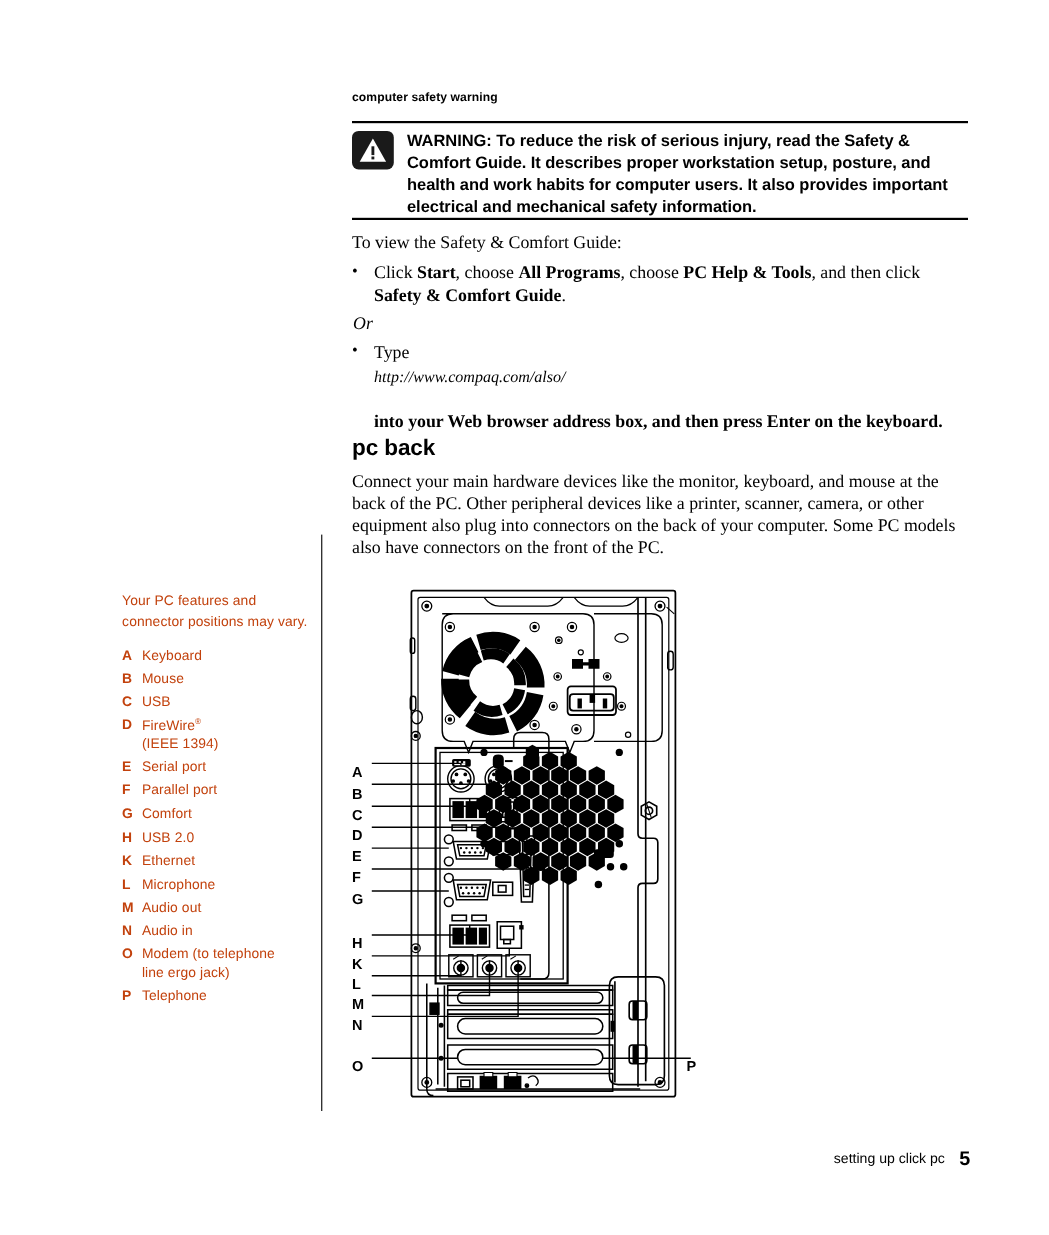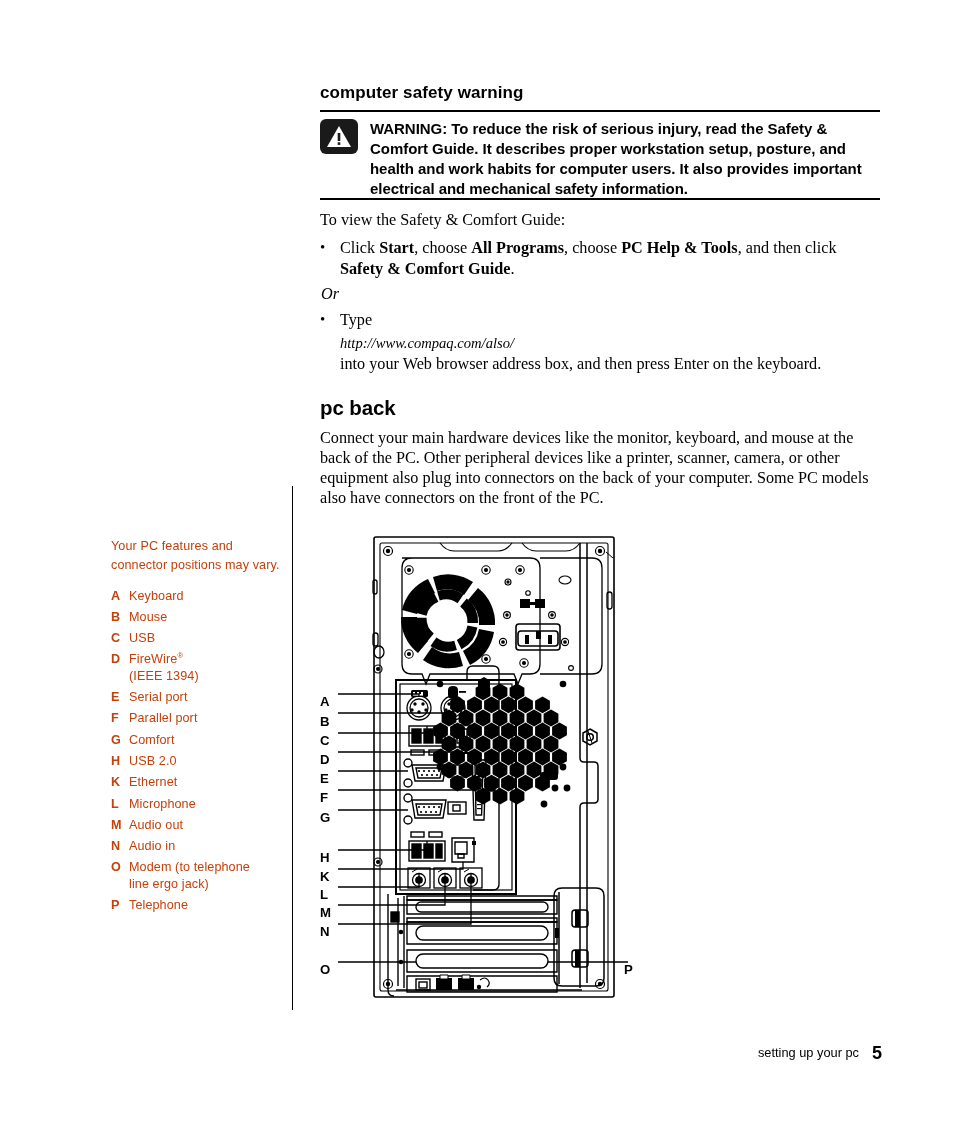--- a/index.html
+++ b/index.html
@@ -33,21 +33,21 @@
   }
   .legend .ltr{
     flex:0 0 18px;font-weight:bold;font-size:12.6px;
     letter-spacing:0;
   }
   .legend .lbl{flex:1 1 auto;letter-spacing:.1px;}
   .legend .lbl sup{font-size:7.5px;vertical-align:super;}
 
   h2.sec{
     font-family:"Liberation Sans", sans-serif;
-    font-weight:bold;font-size:17px;letter-spacing:.1px;
+    font-weight:bold;font-size:11px;letter-spacing:.1px;
     margin:0;position:absolute;left:320px;top:83px;
   }
 
   .rule{position:absolute;left:320px;width:560px;height:1.6px;background:#000;}
   .rule.top{top:110px;}
   .rule.bot{top:198px;}
 
   .warnbox{position:absolute;left:320px;top:119px;width:560px;display:flex;gap:12px;}
   .warn-ico{
     flex:0 0 38px;width:38px;height:35px;background:#1a1a1a;border-radius:6px;
@@ -64,21 +64,21 @@
     font-family:"Liberation Serif", serif;
     font-size:16.2px;line-height:1.24;color:#000;
   }
   .p-view{position:absolute;left:320px;top:210px;width:560px;}
   .bullets{position:absolute;left:320px;top:238px;width:560px;}
   .bl{display:flex;margin-bottom:0;}
   .bl .dot{flex:0 0 20px;font-size:15px;line-height:1.33;}
   .bl .tx{flex:1 1 auto;line-height:1.3;}
   .or{font-style:italic;margin:4px 0 6px 1px;}
   .url{font-style:italic;font-size:14.6px;margin-top:3px;}
-  .after{margin-top:1px;}
+  .after{margin-top:20px;font-weight:bold;}
 
   h2.sec2{
     font-family:"Liberation Sans", sans-serif;
     font-weight:bold;font-size:20.5px;letter-spacing:-.1px;
     margin:0;position:absolute;left:320px;top:396px;
   }
   .p-back{position:absolute;left:320px;top:428px;width:562px;}
 
   
   .footer{
@@ -627,16 +627,16 @@
         <path d="M26 355 H107 V341"></path>
         <path d="M26 373 H133 V341"></path>
         <path d="M26 392 H159 V341"></path>
         <path d="M26 430 H104"></path>
         <path d="M316 430 H236"></path>
       </g>
     </svg>
   </div>
 
   <div class="footer">
-    <span>setting up your pc</span><span class="pg">5</span>
+    <span>setting up click pc</span><span class="pg">5</span>
   </div>
 
 </div>
 
 </body></html>

